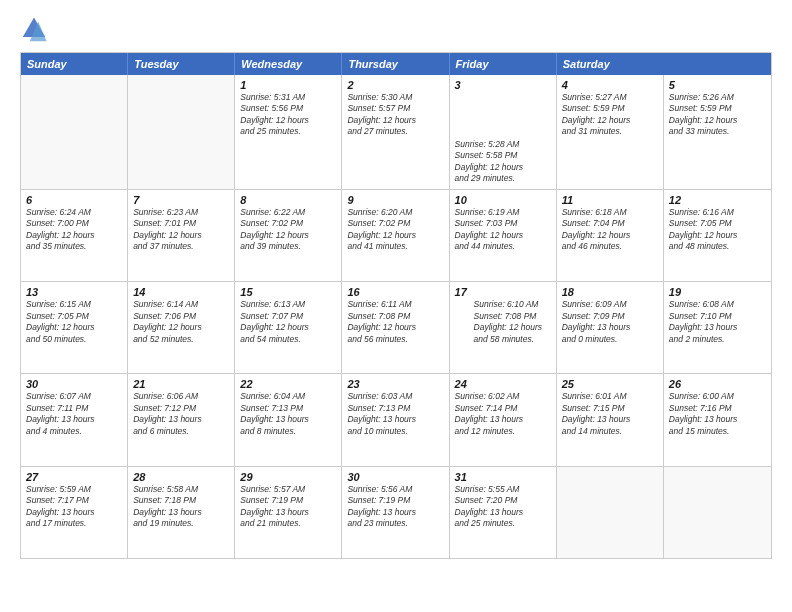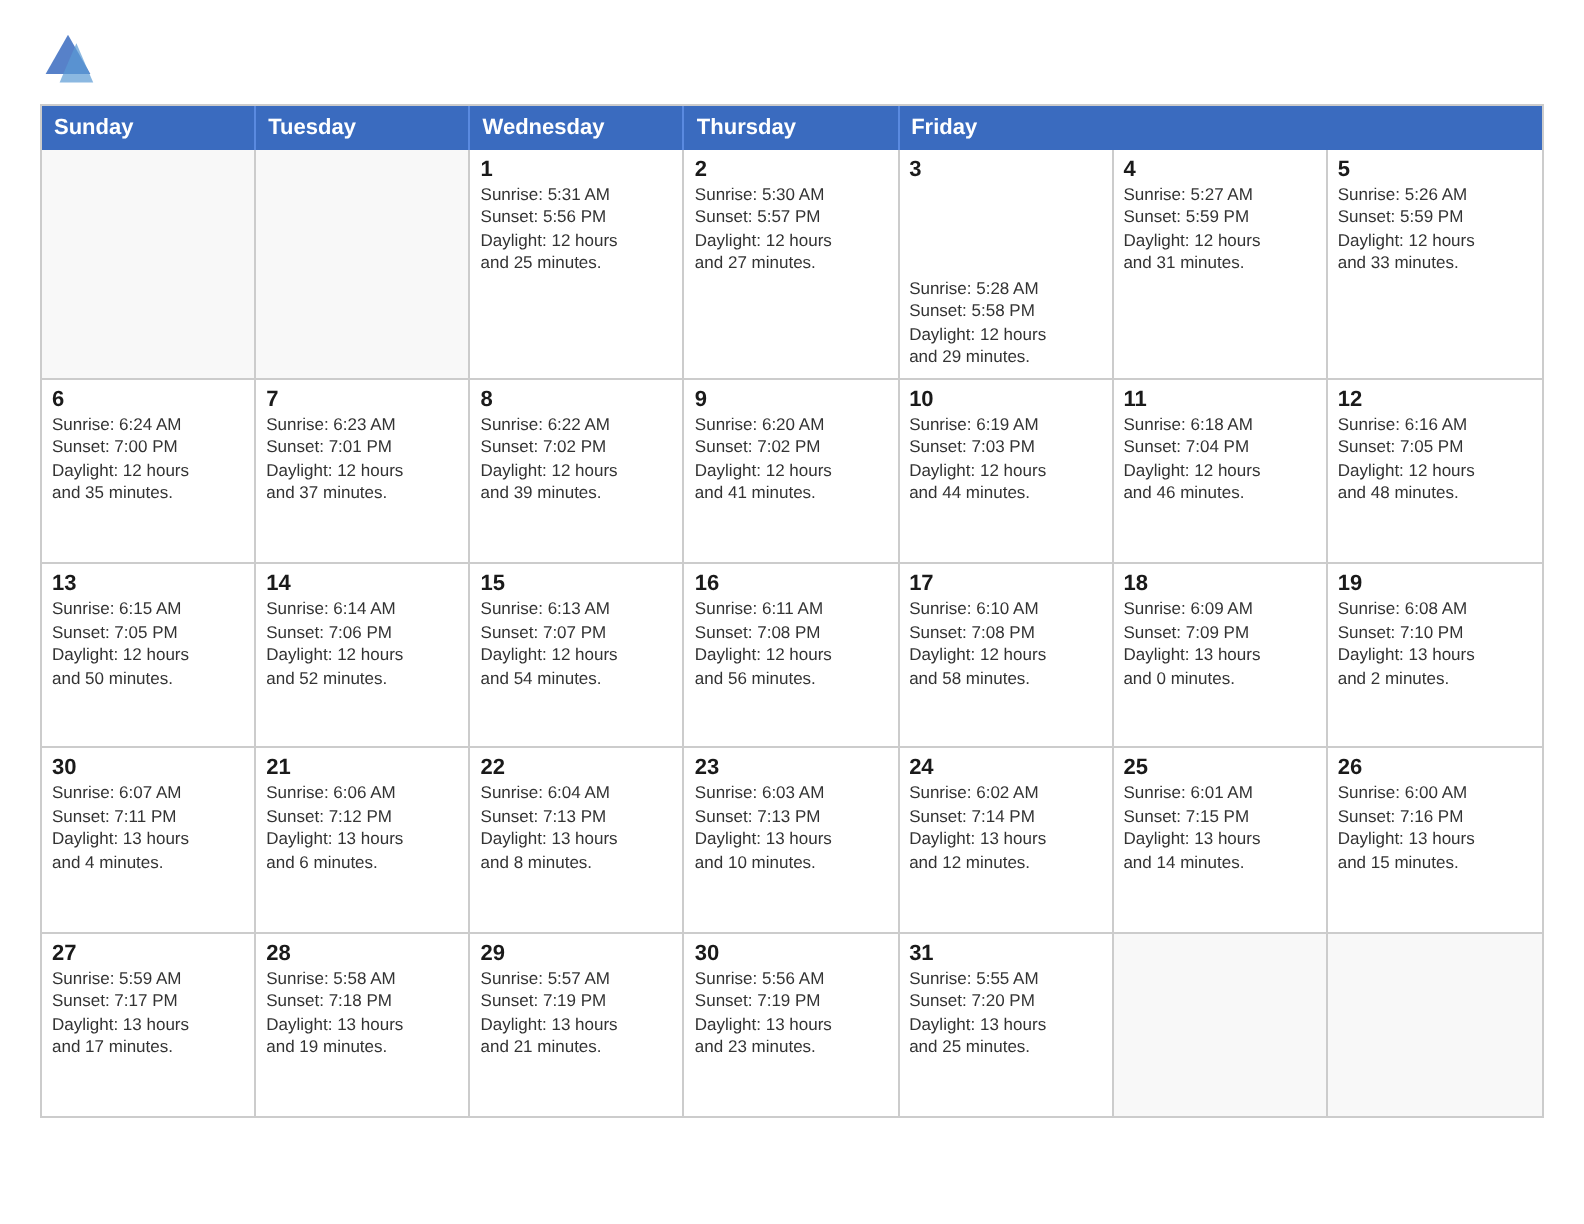--- a/index.html
+++ b/index.html
@@ -9,20 +9,21 @@
       width: 792px;
       height: 612px;
       overflow: hidden;
     }
     .page {
       width: 792px;
       height: 571px;
       padding: 16px 20px 12px 20px;
       display: flex;
       flex-direction: column;
+      font-style: italic;
     }
     .header-area {
       display: flex;
       justify-content: space-between;
       align-items: flex-start;
       margin-bottom: 8px;
     }
     .logo {
       display: flex;
       align-items: center;
@@ -132,20 +133,21 @@
     </div>
   </div>
 
   <div class="calendar">
     <div class="day-headers">
     <div class="day-header">Sunday</div>
         <div class="day-header">Tuesday</div>
         <div class="day-header">Wednesday</div>
         <div class="day-header">Thursday</div>
         <div class="day-header">Friday</div>
+        <div class="day-header">Saturday</div>
       </div>
     <div class="calendar-body">
     <div class="calendar-row">
           <div class="calendar-cell empty"></div>
           <div class="calendar-cell empty"></div>
           <div class="calendar-cell">
             <span class="cell-date">1</span>
             <div class="cell-info" style="white-space: pre-line;">Sunrise: 5:31 AM
 Sunset: 5:56 PM
 Daylight: 12 hours
@@ -255,21 +257,21 @@
           </div>
           <div class="calendar-cell">
             <span class="cell-date">16</span>
             <div class="cell-info" style="white-space: pre-line;">Sunrise: 6:11 AM
 Sunset: 7:08 PM
 Daylight: 12 hours
 and 56 minutes.</div>
           </div>
           <div class="calendar-cell">
             <span class="cell-date">17</span>
-            <div class="cell-info" style="white-space: pre-line;">Sunrise: 6:10 AM
+            <div class="cell-info" style="white-space: pre-line; margin-left: 19px;">Sunrise: 6:10 AM
 Sunset: 7:08 PM
 Daylight: 12 hours
 and 58 minutes.</div>
           </div>
           <div class="calendar-cell">
             <span class="cell-date">18</span>
             <div class="cell-info" style="white-space: pre-line;">Sunrise: 6:09 AM
 Sunset: 7:09 PM
 Daylight: 13 hours
 and 0 minutes.</div>

